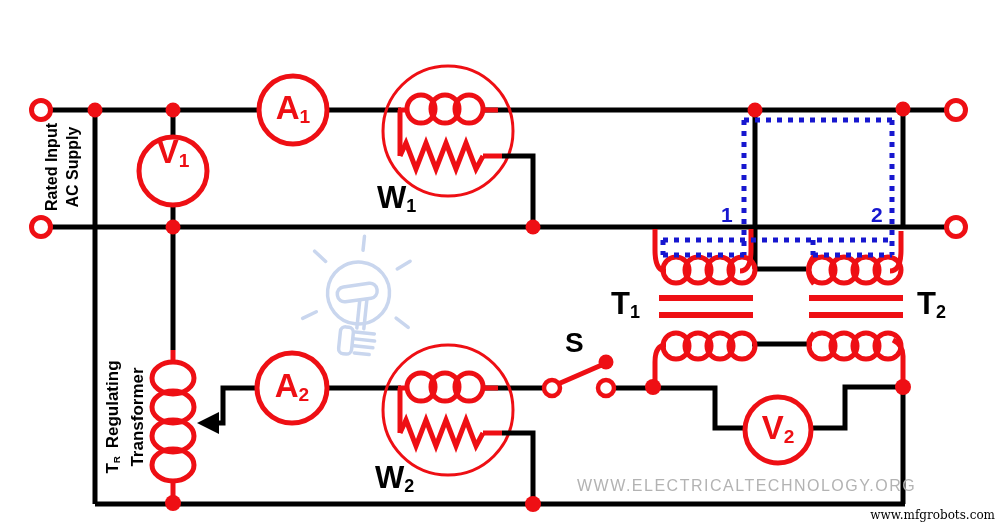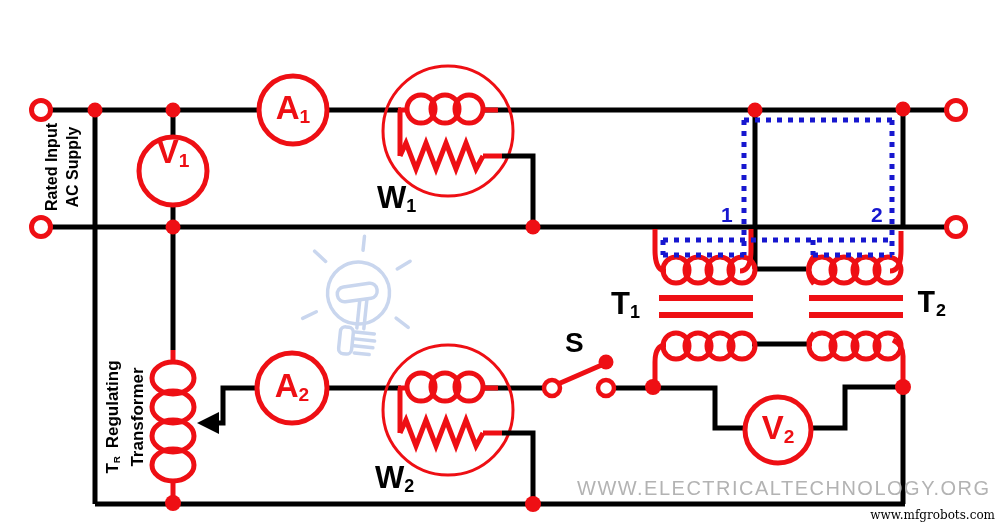--- a/index.html
+++ b/index.html
@@ -25,21 +25,21 @@
   .bulb{stroke:var(--bulb);stroke-width:3.5;fill:none;stroke-linecap:round;}
   .lbl{position:absolute;white-space:nowrap;}
   .meter-lbl{color:var(--component);font-weight:bold;font-size:33px;transform:translate(-50%,-54%);}
   .blk-lbl{color:#000;font-weight:bold;font-size:31px;}
   .sub{font-size:.58em;vertical-align:-0.25em;font-weight:bold;}
   .blue-num{color:var(--annotation);font-weight:bold;font-size:21px;}
   .rot{transform:rotate(-90deg);transform-origin:center center;text-align:center;color:#000;
        font-weight:bold;line-height:21px;}
   .supply-lbl{left:15px;top:145px;width:96px;height:44px;font-size:16px;}
   .reg-lbl{left:38px;top:395px;width:172px;height:44px;font-size:17px;}
-  .wm-site{left:577px;top:477px;font-size:20px;letter-spacing:1.5px;color:var(--watermark);}
+  .wm-site{left:577px;top:477px;font-size:16px;letter-spacing:1.5px;color:var(--watermark);}
   .wm-footer{left:840px;top:508px;width:155px;text-align:right;font-size:12px;color:#000;
              font-family:"DejaVu Serif", serif;}
 </style>
 </head>
 <body>
 
 <div id="stage">
 
 
   <svg width="1000" height="530" viewBox="0 0 1000 530">
@@ -208,21 +208,21 @@
 
   <div class="lbl blk-lbl" style="left:377px;top:180px;">
     <span>W</span><span class="sub">1</span>
   </div>
   <div class="lbl blk-lbl" style="left:375px;top:460px;">
     <span>W</span><span class="sub">2</span>
   </div>
   <div class="lbl blk-lbl" style="left:611px;top:286px;">
     <span>T</span><span class="sub">1</span>
   </div>
-  <div class="lbl blk-lbl" style="left:917px;top:286px;font-family:Liberation Mono, monospace;">
+  <div class="lbl blk-lbl" style="left:917px;top:286px;">
     <span>T</span><span class="sub">2</span>
   </div>
   <div class="lbl blk-lbl" style="left:565px;top:327px;font-size:28px;">S</div>
 
   <div class="lbl blue-num" style="left:721px;top:203px;">1</div>
   <div class="lbl blue-num" style="left:871px;top:203px;">2</div>
 
   <div class="lbl rot supply-lbl">
     <div>Rated Input</div>
     <div>AC Supply</div>

